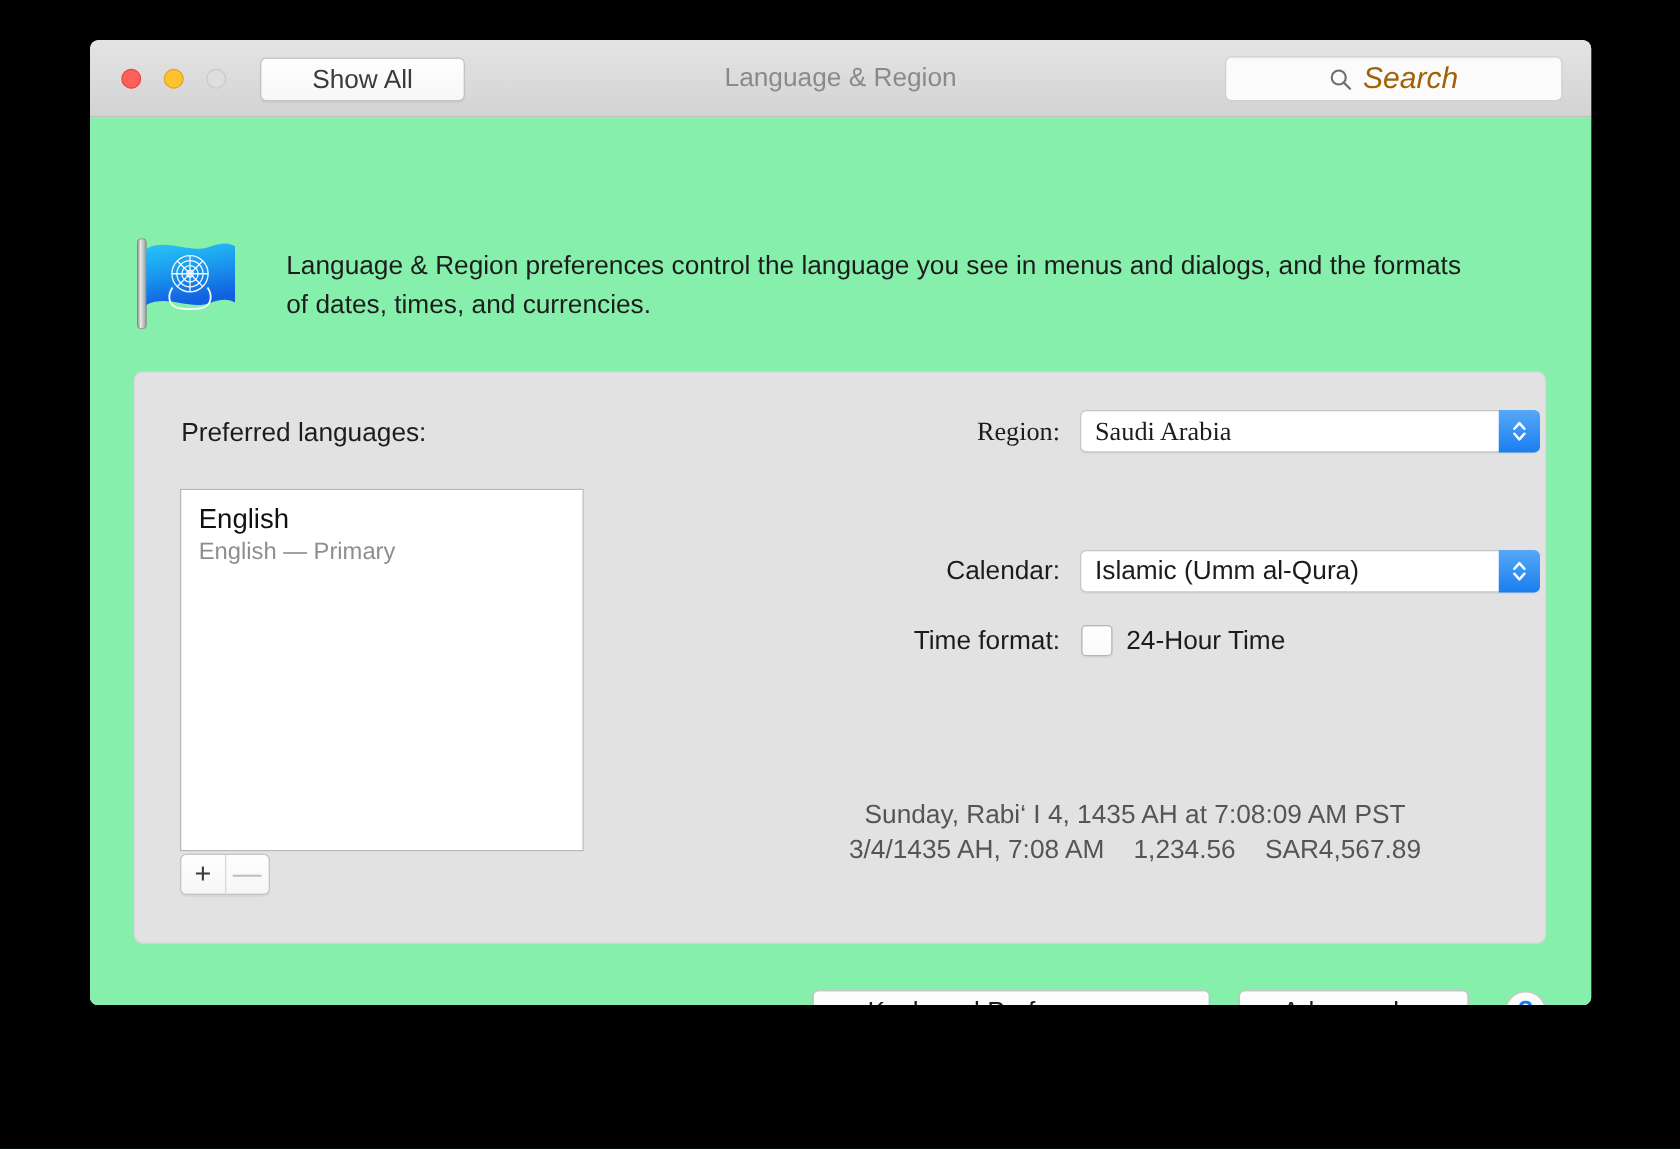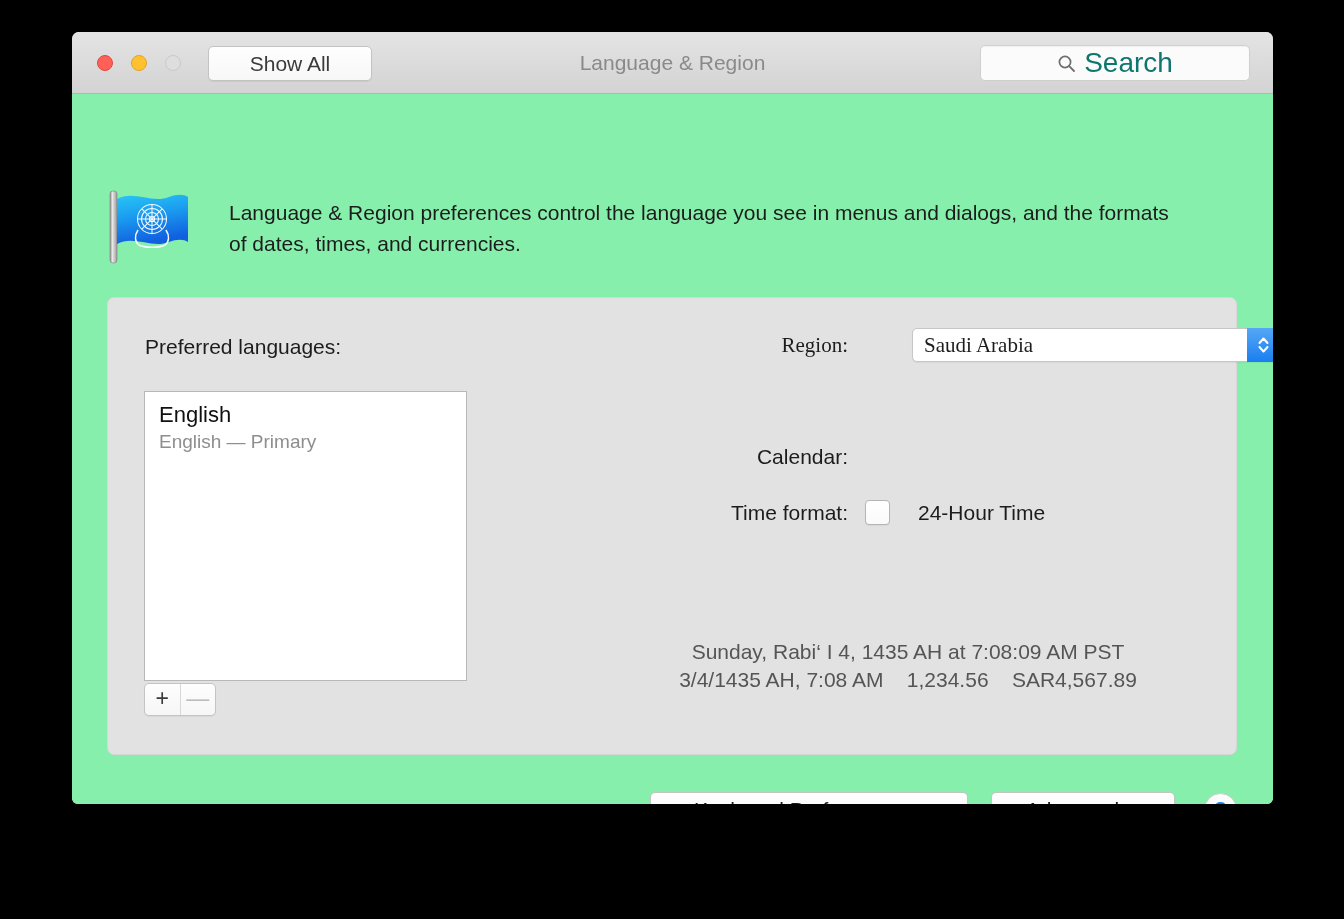--- a/index.html
+++ b/index.html
@@ -80,21 +80,21 @@
     border: 1px solid #cfcfcf;
     border-radius: 5px;
     box-shadow: inset 0 1px 1px rgba(0,0,0,0.04);
     display: flex;
     align-items: center;
     justify-content: center;
     gap: 8px;
     cursor: text;
   }
   #search-field svg { display: block; }
-  #search-placeholder { font-size: 28px; color: #0f766e; }
+  #search-placeholder { font-size: 24px; color: #a16207; font-style: italic; }
 
   
   #body { position: relative; height: 710px; background: #86efac; }
 
   
   #flag-icon {
     position: absolute;
     left: 36px;
     top: 94px;
     width: 84px;
@@ -189,21 +189,20 @@
   .popup {
     position: absolute;
     left: 756px;
     width: 368px;
     height: 34px;
     background: #ffffff;
     border: 1px solid #c6c6c6;
     border-radius: 5px;
     box-shadow: 0 1px 1px rgba(0,0,0,0.05);
     cursor: default;
-    margin-left: 48px;
   }
   .popup-value {
     position: absolute;
     left: 11px;
     top: 0;
     right: 38px;
     font-size: 21px;
     color: #1c1c1c;
     line-height: 32px;
     white-space: nowrap;
@@ -235,21 +234,20 @@
     box-shadow: 0 1px 1px rgba(0,0,0,0.05);
     cursor: default;
   }
   #checkbox-label {
     position: absolute;
     left: 793px;
     top: 0;
     font-size: 21px;
     color: #1c1c1c;
     line-height: 33px;
-    margin-left: 17px;
   }
 
   
   #sample {
     position: absolute;
     left: 470px;
     top: 340px;
     width: 660px;
     text-align: center;
     font-size: 21px;
@@ -378,20 +376,29 @@
               <polyline points="2.5,8 6.5,3.5 10.5,8" fill="none" stroke="#ffffff" stroke-width="2" stroke-linecap="round" stroke-linejoin="round"></polyline>
               <polyline points="2.5,12 6.5,16.5 10.5,12" fill="none" stroke="#ffffff" stroke-width="2" stroke-linecap="round" stroke-linejoin="round"></polyline>
             </svg>
           </div>
         </div>
       </div>
 
 
       <div class="form-row" style="top:142px;">
         <div class="form-label">Calendar:</div>
+        <div class="popup">
+          <div class="popup-value">Islamic (Umm al-Qura)</div>
+          <div class="popup-arrows">
+            <svg width="13" height="20" viewBox="0 0 13 20">
+              <polyline points="2.5,8 6.5,3.5 10.5,8" fill="none" stroke="#ffffff" stroke-width="2" stroke-linecap="round" stroke-linejoin="round"></polyline>
+              <polyline points="2.5,12 6.5,16.5 10.5,12" fill="none" stroke="#ffffff" stroke-width="2" stroke-linecap="round" stroke-linejoin="round"></polyline>
+            </svg>
+          </div>
+        </div>
       </div>
 
       <div class="form-row" style="top:198px;">
         <div class="form-label">Time format:</div>
         <div id="checkbox-box"></div>
         <div id="checkbox-label">24-Hour Time</div>
       </div>
 
       <div id="sample">
         <div>Sunday, Rabi‘ I 4, 1435 AH at 7:08:09 AM PST</div>

